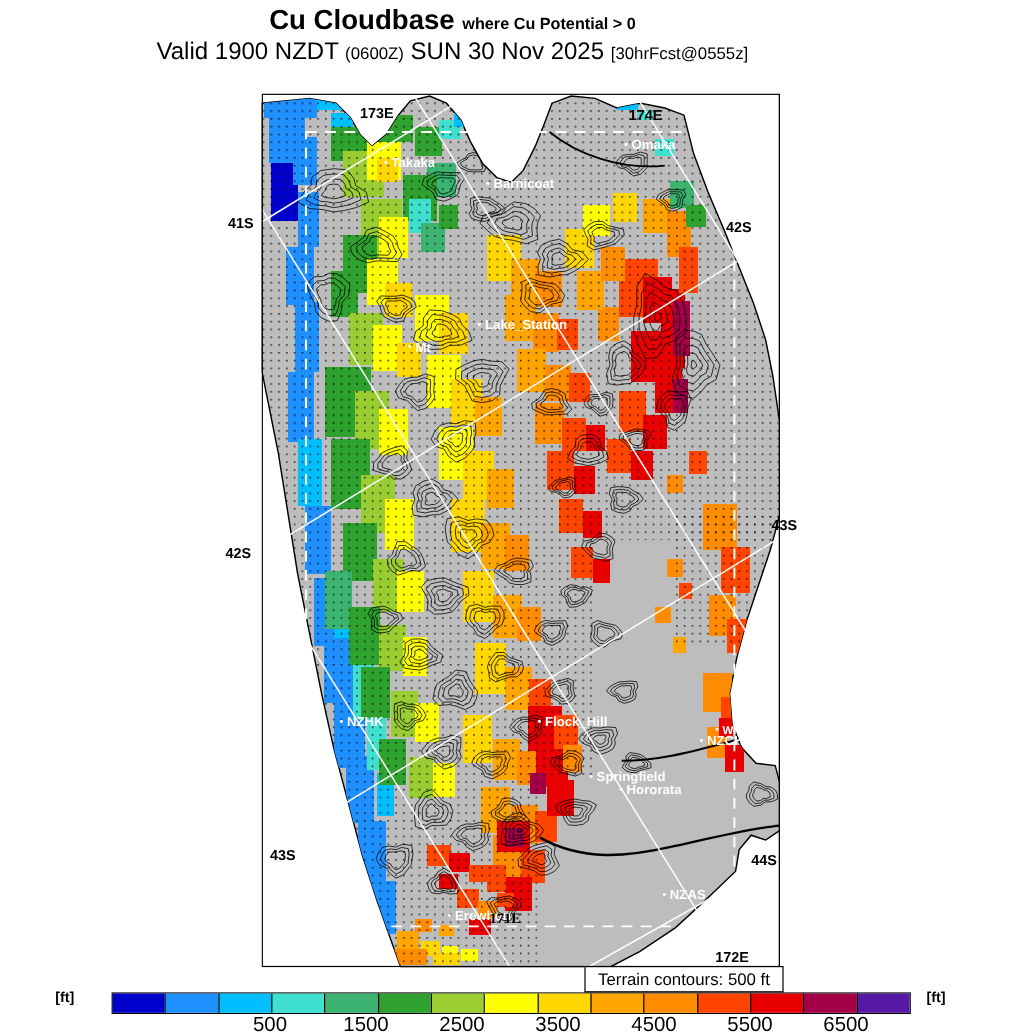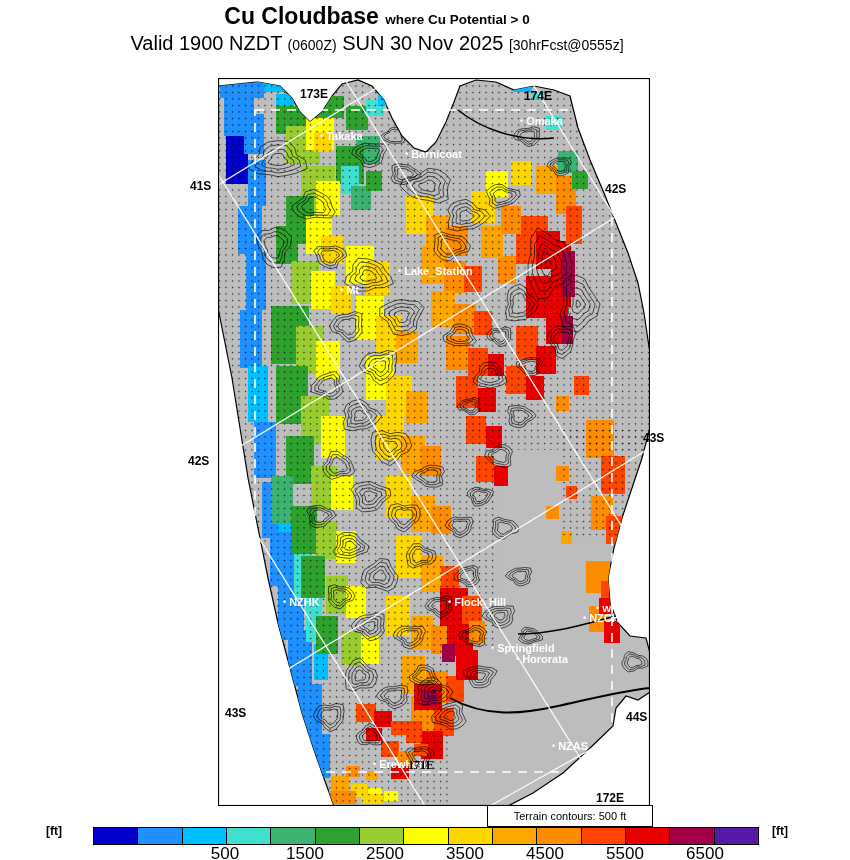--- a/index.html
+++ b/index.html
@@ -11,21 +11,21 @@
   .hdr .l2{margin-top:3px;font-size:20px;font-weight:normal}
   .hdr .l2 .small{font-size:14px}
   .hdr .l3{margin-top:2px;font-size:12.5px}
   #map-wrap{position:absolute;left:218px;top:78px;width:432px;height:728px}
   #map-svg{position:absolute;left:0;top:0}
   #map-overlay{position:absolute;left:0;top:0;width:432px;height:728px;overflow:visible;pointer-events:none}
   .place{position:absolute;color:#fff;font-weight:bold;font-size:11px;white-space:nowrap}
   .place .dot{margin-right:3px;font-size:9px;vertical-align:1px}
   .grat{position:absolute;color:#000;font-weight:bold;font-size:12px;white-space:nowrap}
   #terrain-note{position:absolute;left:487px;top:805px;width:164px;height:20px;border:1.5px solid #000;
-       background:#fff;font-size:11px;text-align:center;line-height:20px}
+       background:#fff;font-size:14px;text-align:center;line-height:20px}
   #colorbar{position:absolute;left:93px;top:827px;width:664px;height:16px;border:1.5px solid #000;display:flex}
   #colorbar .seg{flex:1 1 auto;border-left:1px solid #000}
   #colorbar .seg:first-child{border-left:none}
   #cb-ticks{position:absolute;left:0;top:844px;width:683px;height:16px}
   .cbtick{position:absolute;transform:translateX(-50%);font-size:17px}
   .ftlab{position:absolute;top:824px;font-size:12px;font-weight:bold}
   #ft-left{left:46px}
   #ft-right{left:772px}
 </style>
 </head>

